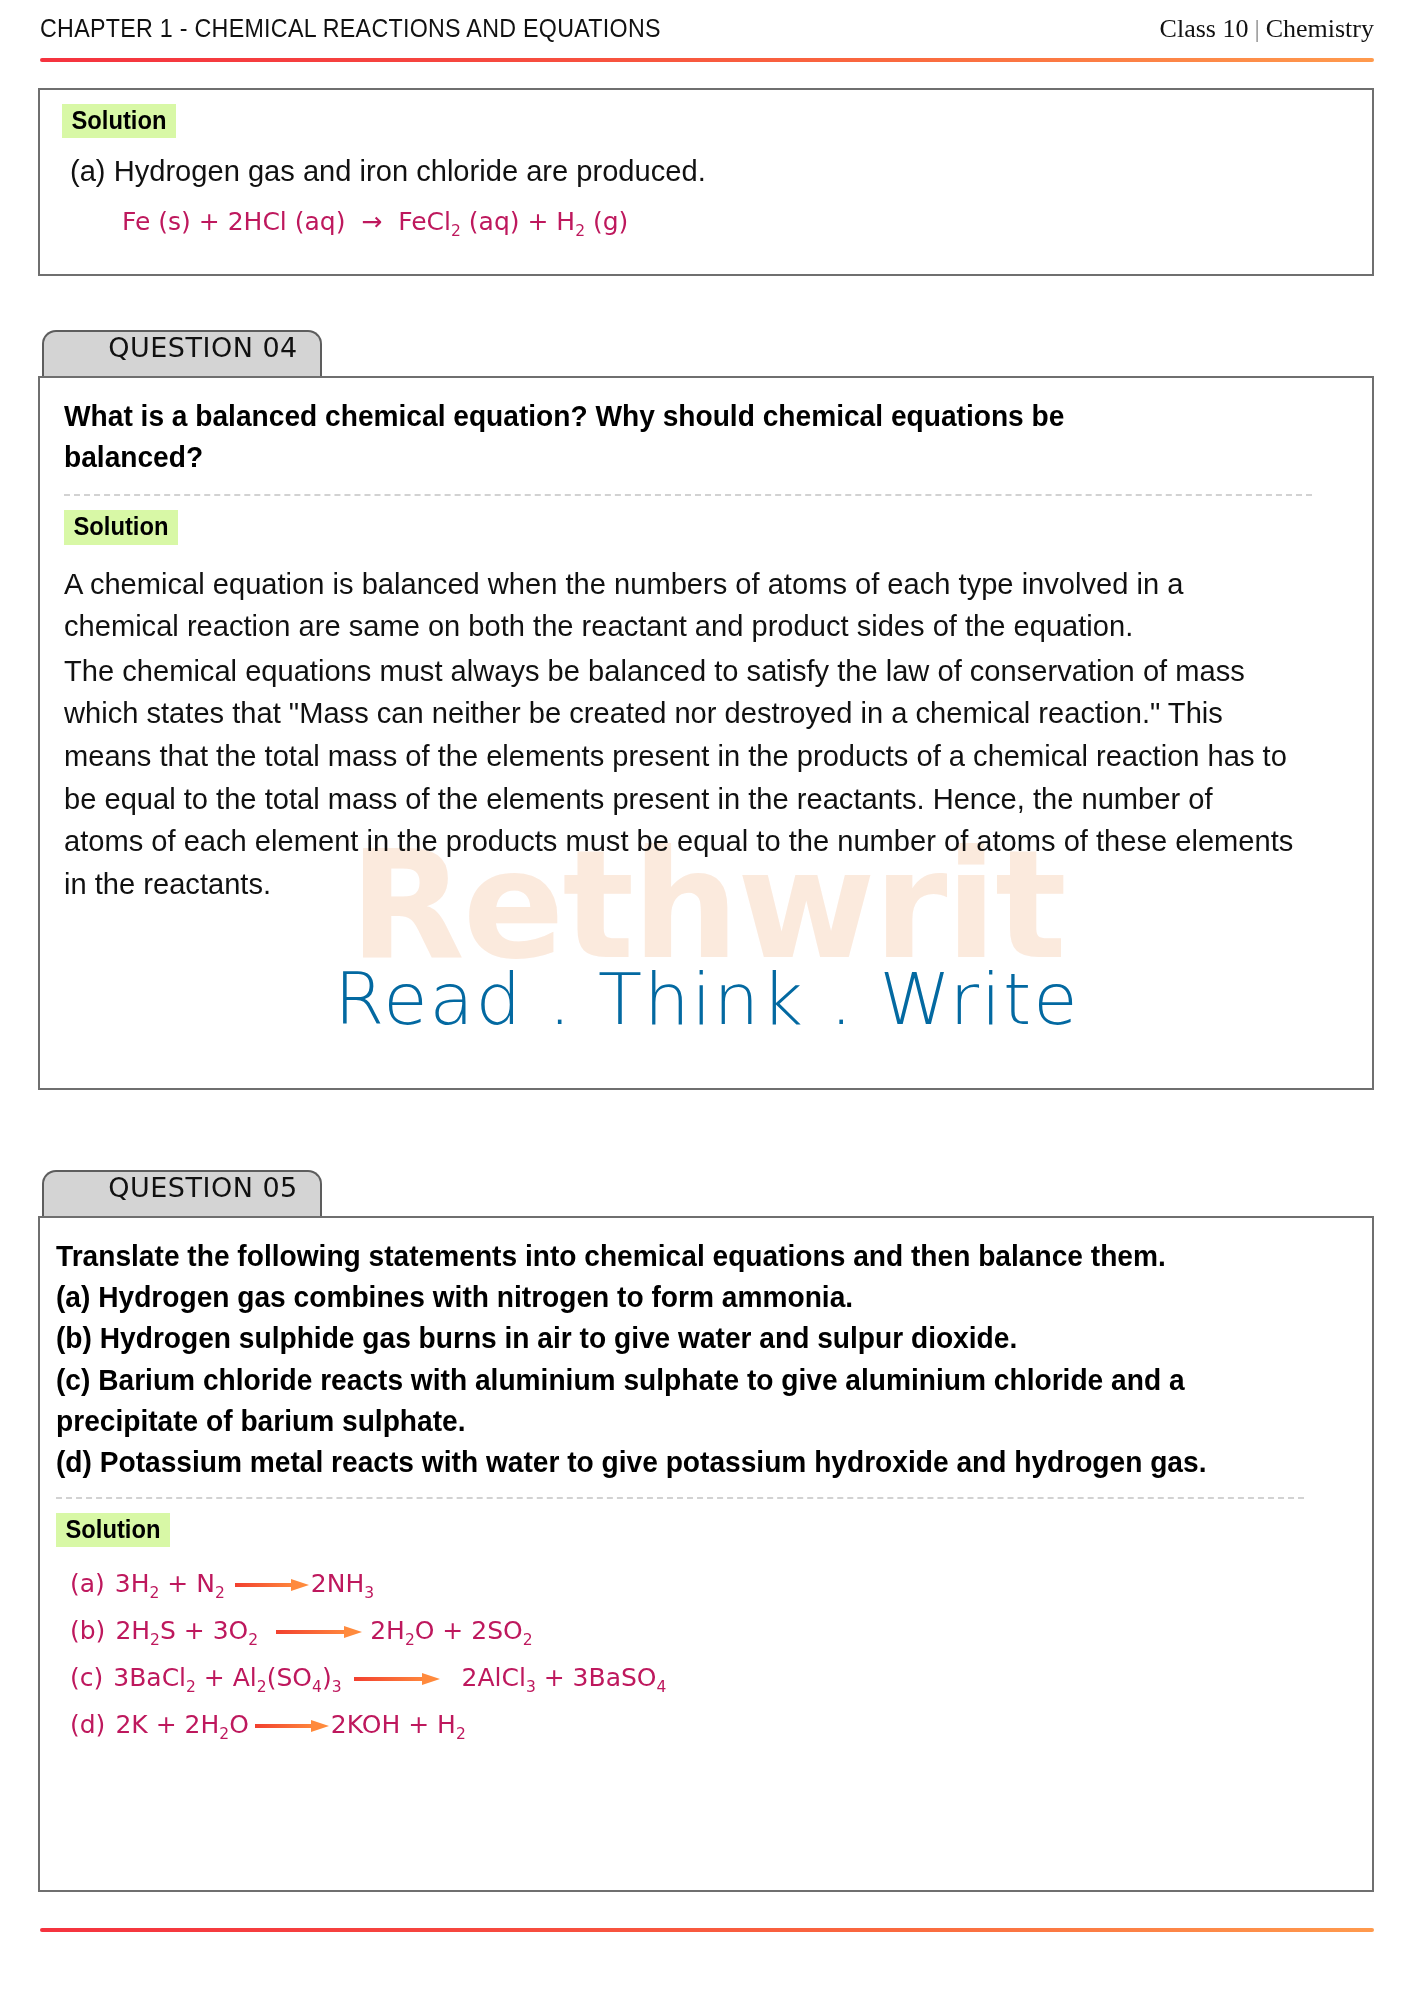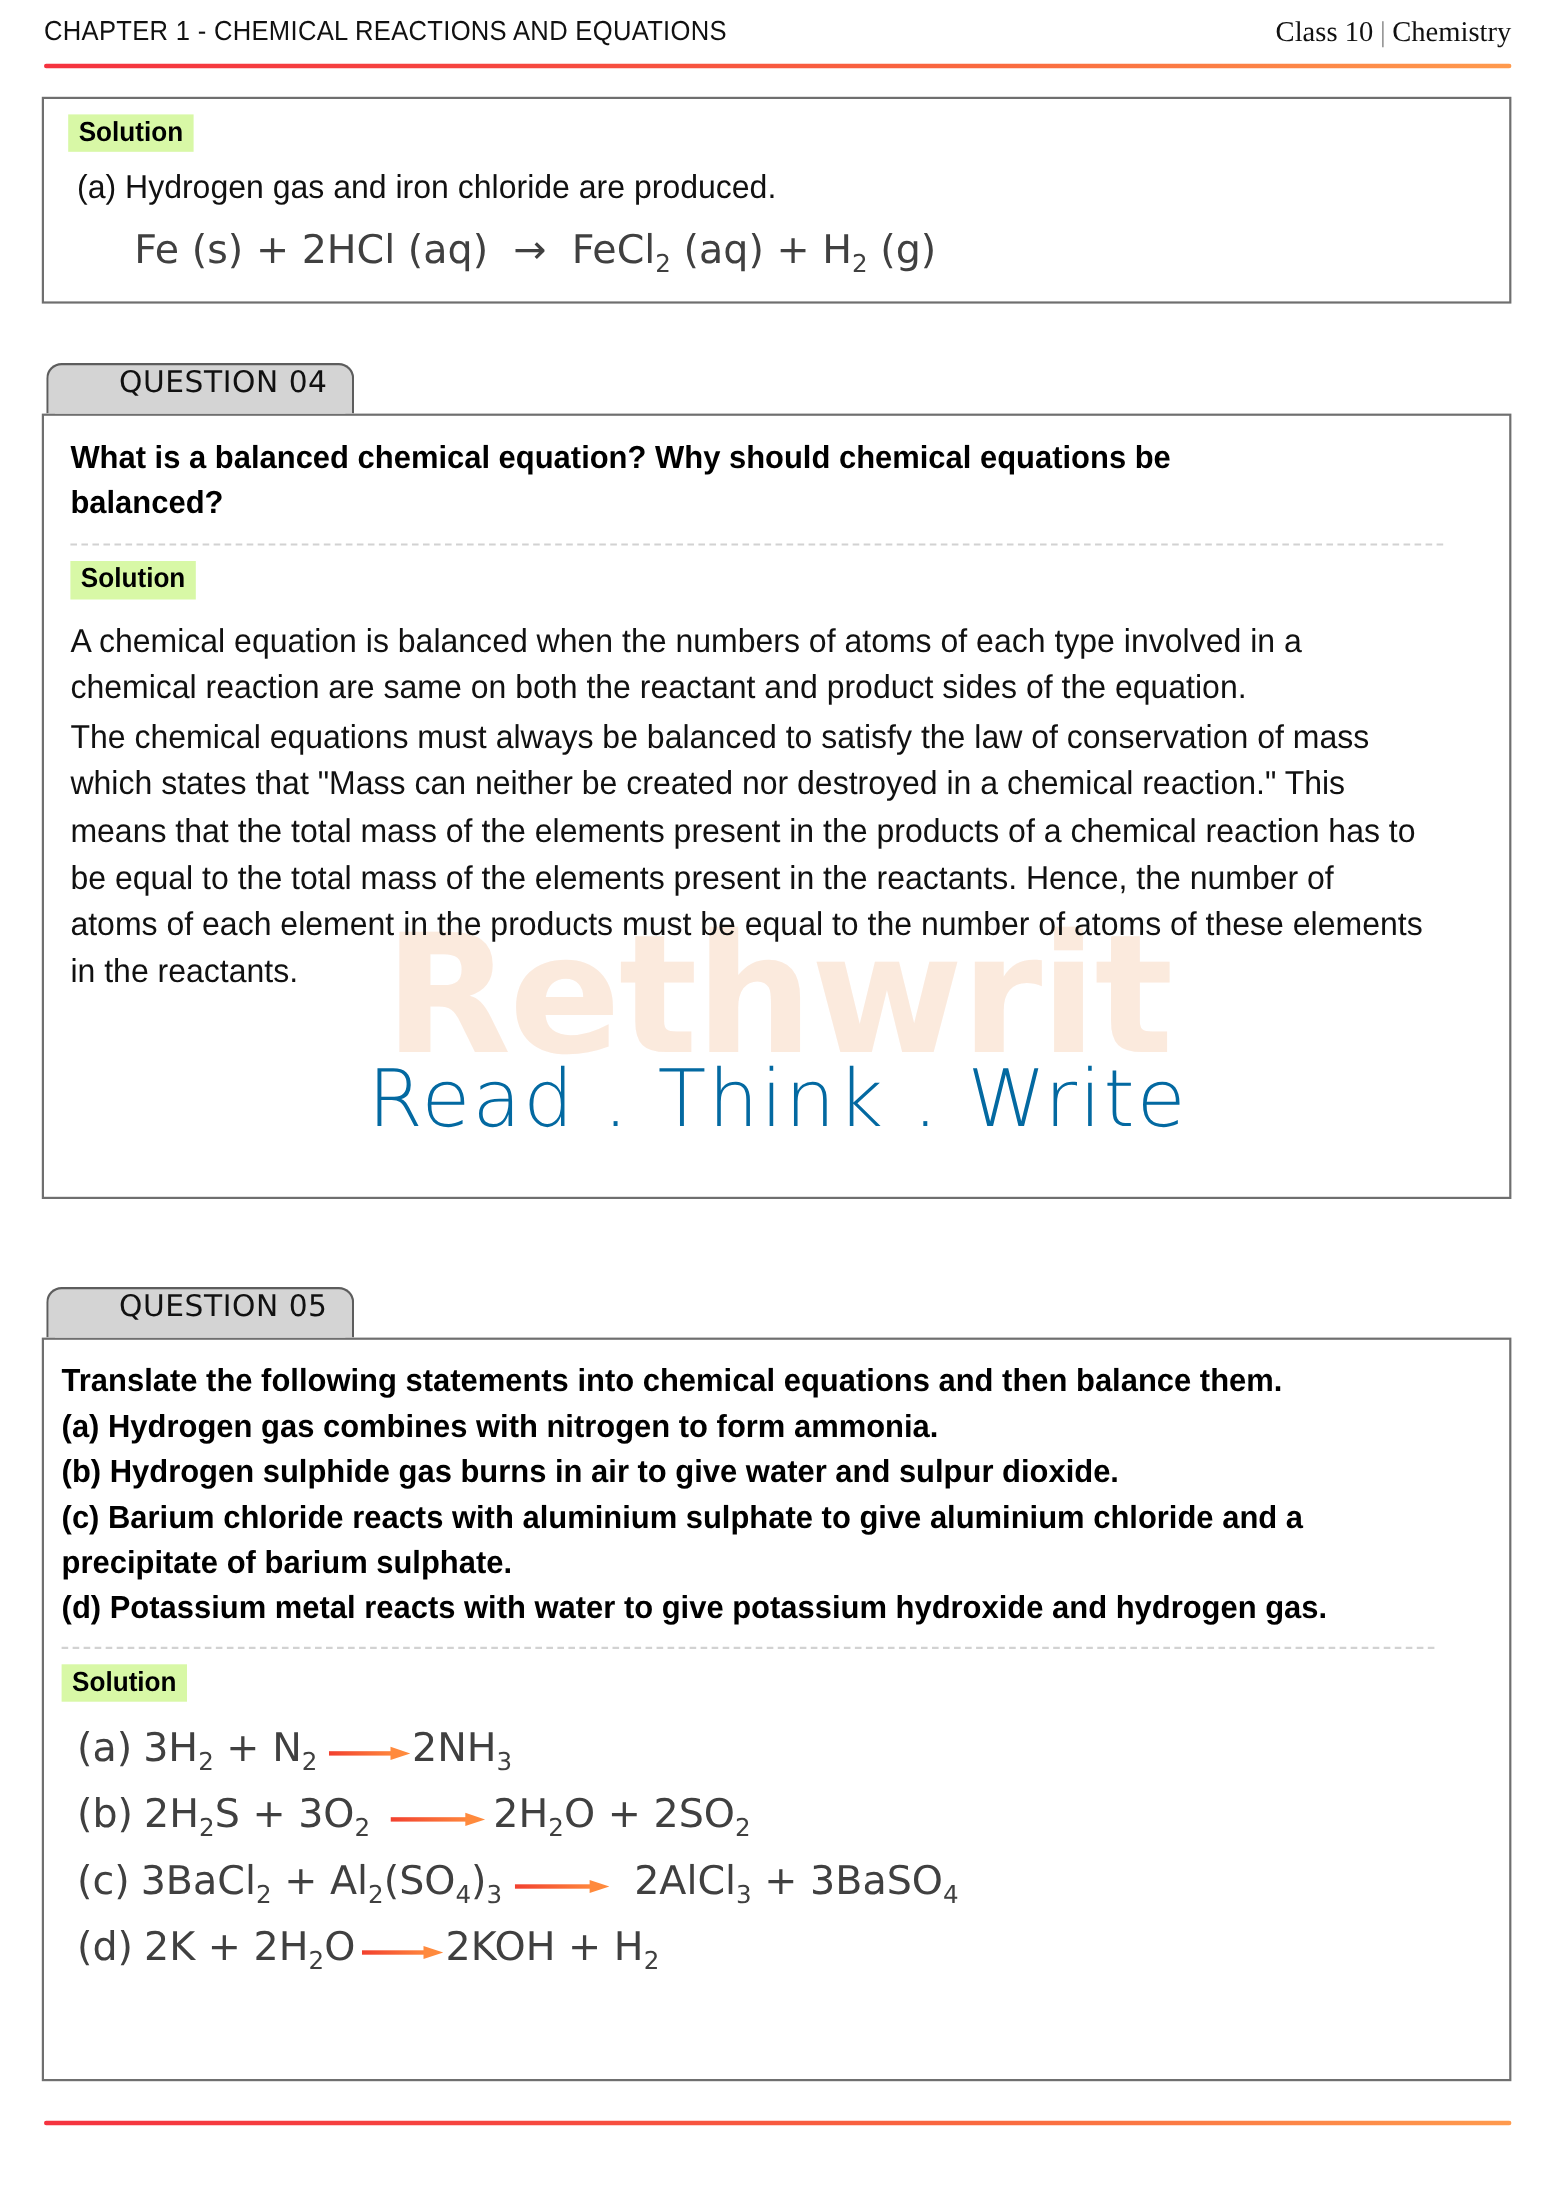--- a/index.html
+++ b/index.html
@@ -159,22 +159,22 @@
     font-weight: 700;
     font-size: 29px;
     line-height: 1.42;
     color: #000;
     transform: scaleX(0.97);
     transform-origin: left top;
   }
 
   .eqn {
     font-family: "DejaVu Sans", sans-serif;
-    font-size: 36px;
-    color: #404040;
+    font-size: 25px;
+    color: #be185d;
     white-space: nowrap;
     display: flex;
     align-items: baseline;
   }
   .eqn sub {
     font-size: 0.62em;
     vertical-align: sub;
   }
 
   .dashed-sep {

